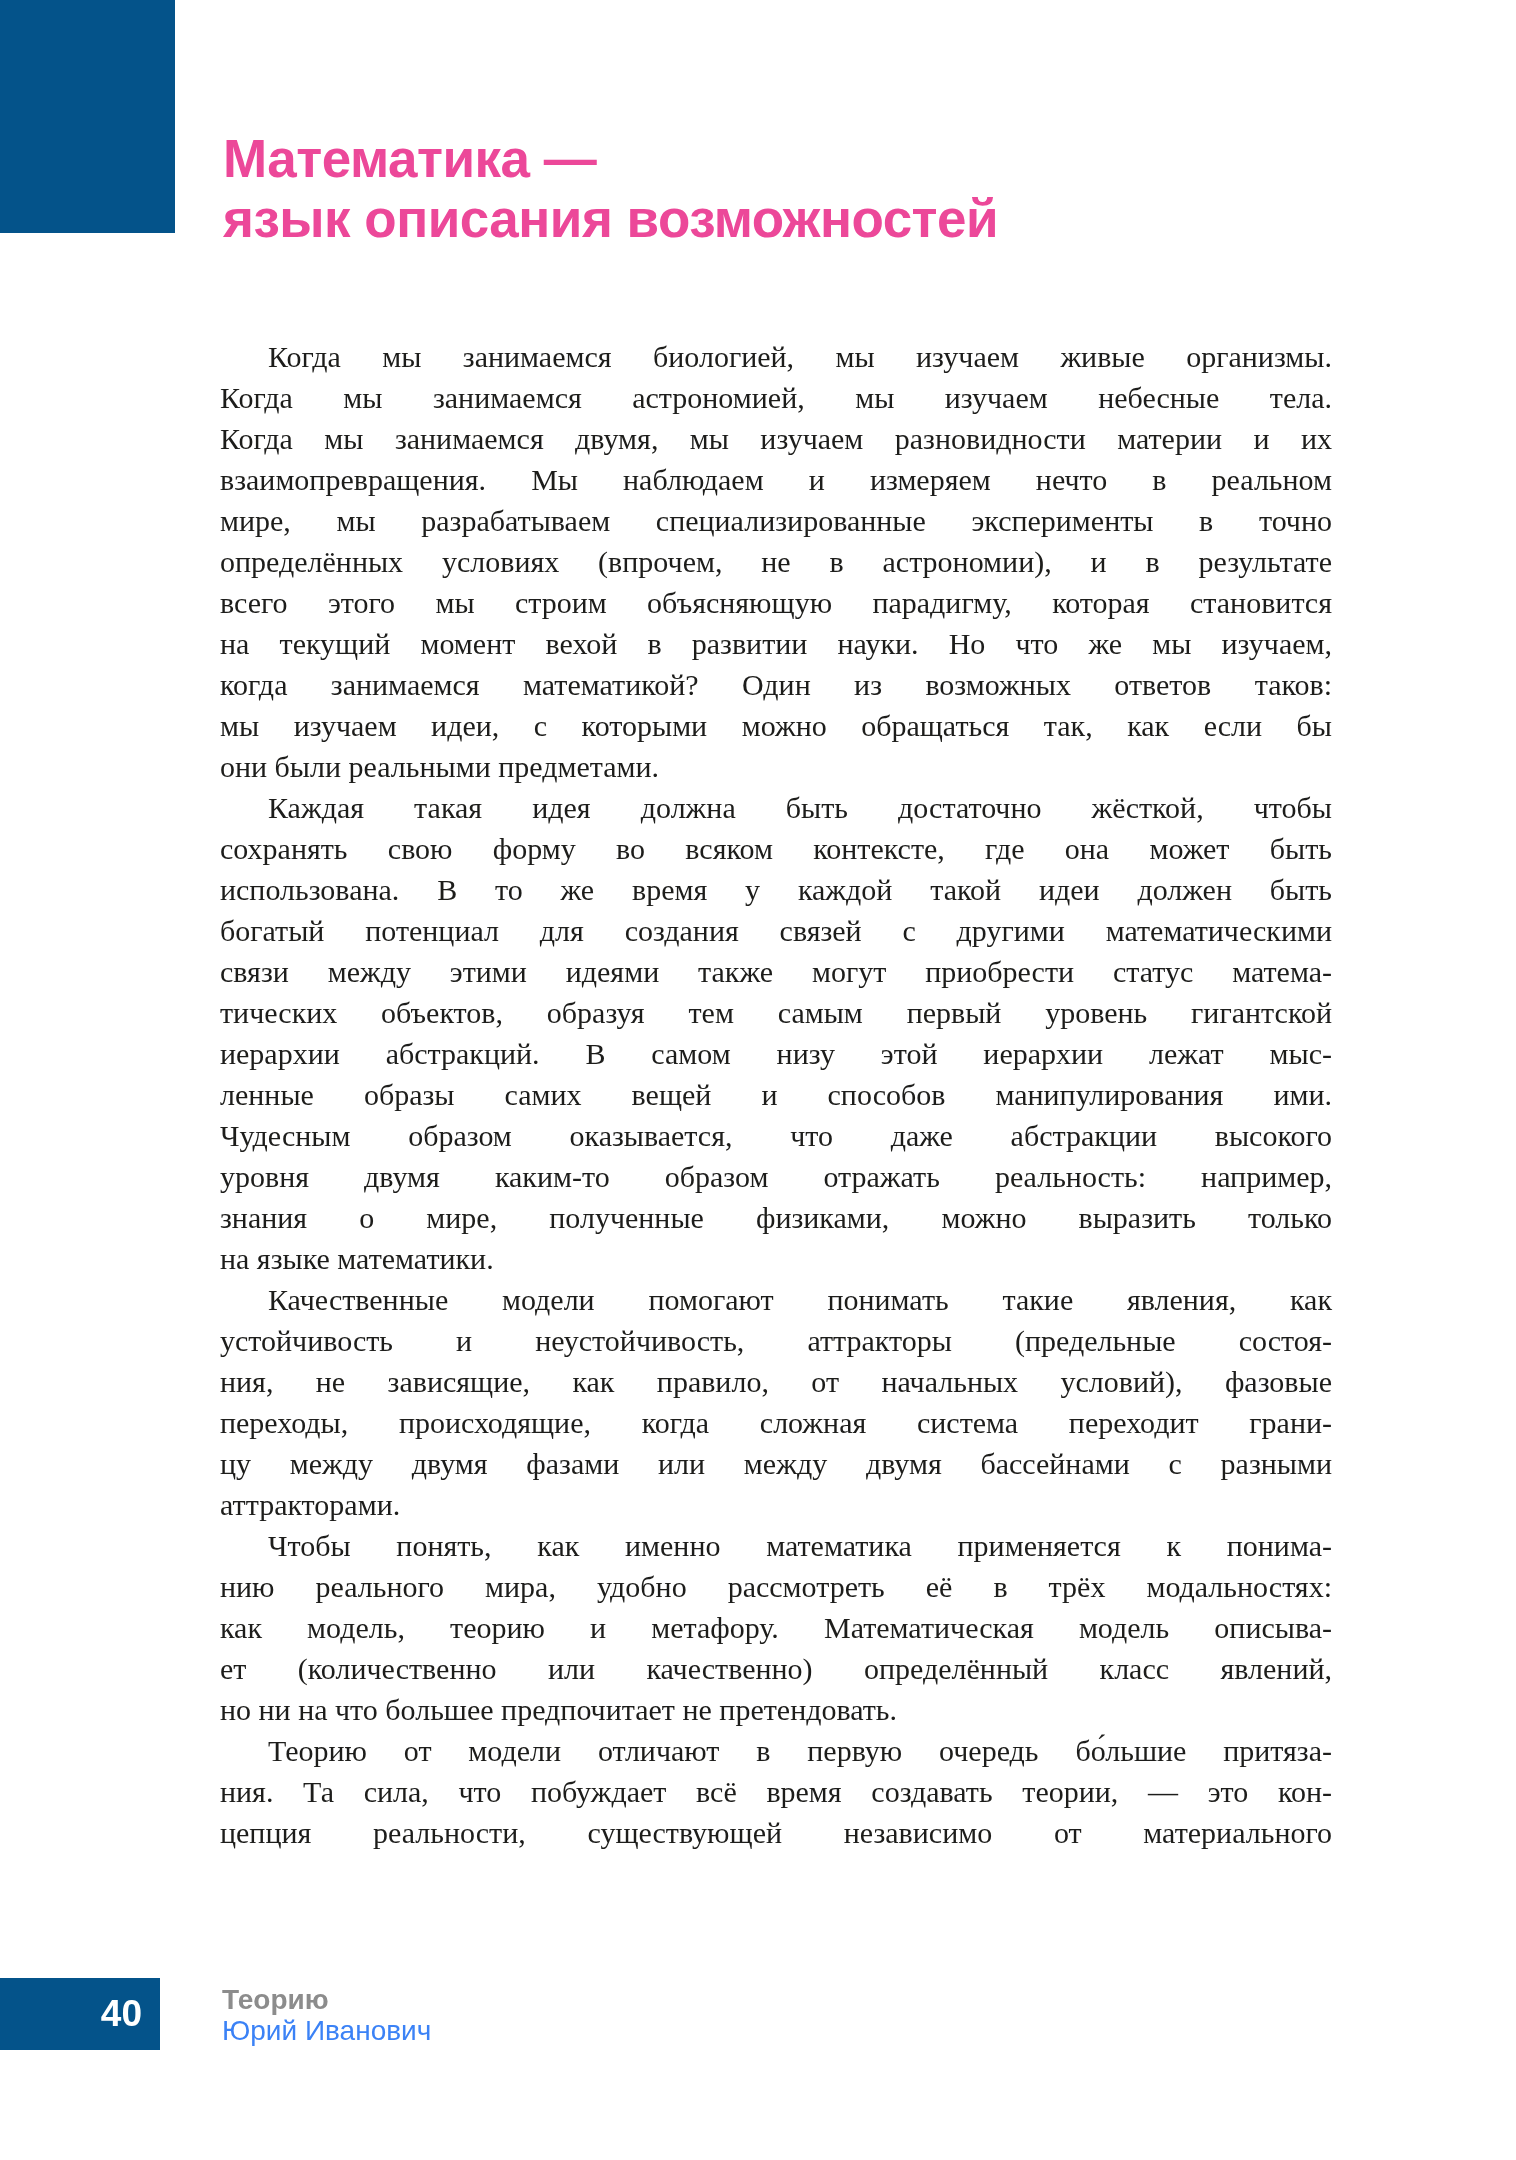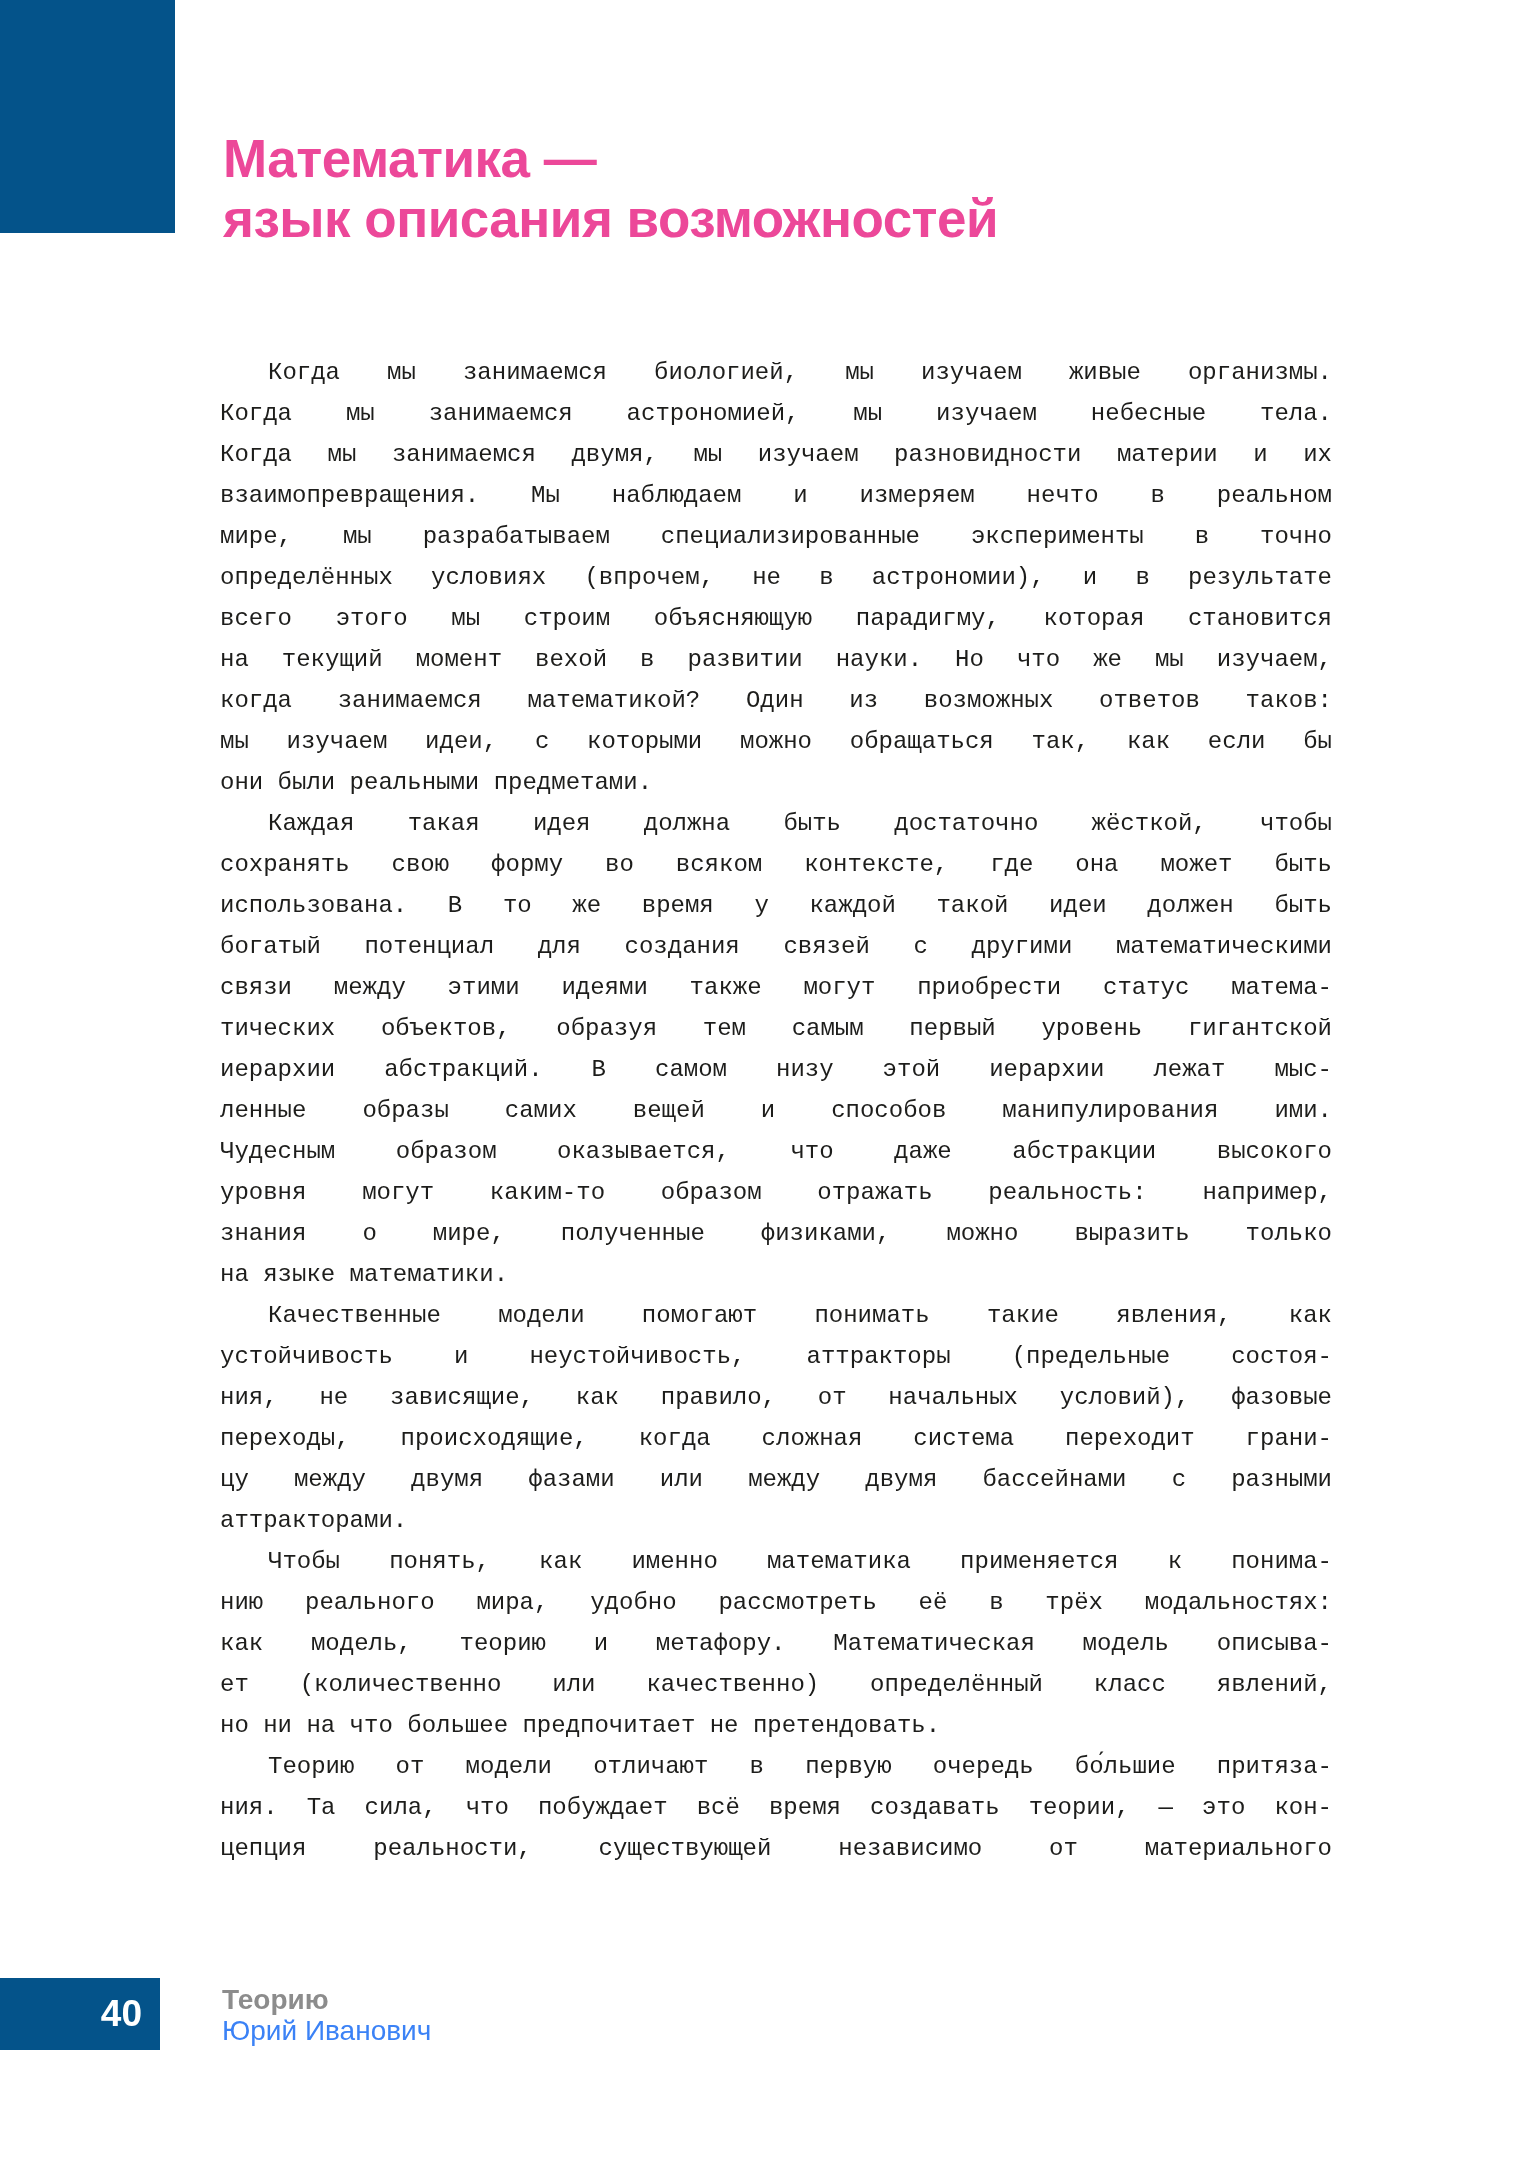--- a/index.html
+++ b/index.html
@@ -30,24 +30,24 @@
     font-weight: bold;
     font-size: 53px;
     line-height: 60px;
     letter-spacing: -0.5px;
     color: #ec4899;
     white-space: nowrap;
   }
   .body-text {
     position: absolute;
     left: 220px;
-    top: 352px;
+    top: 336px;
     width: 1112px;
-    font-family: Liberation Mono, monospace;
-    font-size: 24px;
+    font-family: Liberation Serif, serif;
+    font-size: 30px;
     line-height: 41px;
     color: #1d1d1b;
   }
   .paragraph {
     margin: 0;
   }
   .line {
     text-align: justify;
     text-align-last: justify;
     white-space: normal;
@@ -123,21 +123,21 @@
       <div class="paragraph">
         <div class="line indent">Каждая такая идея должна быть достаточно жёсткой, чтобы</div>
         <div class="line">сохранять свою форму во всяком контексте, где она может быть</div>
         <div class="line">использована. В то же время у каждой такой идеи должен быть</div>
         <div class="line">богатый потенциал для создания связей с другими математическими</div>
         <div class="line">связи между этими идеями также могут приобрести статус матема-</div>
         <div class="line">тических объектов, образуя тем самым первый уровень гигантской</div>
         <div class="line">иерархии абстракций. В самом низу этой иерархии лежат мыс-</div>
         <div class="line">ленные образы самих вещей и способов манипулирования ими.</div>
         <div class="line">Чудесным образом оказывается, что даже абстракции высокого</div>
-        <div class="line">уровня могут каким-то образом отражать реальность: например,</div>
+        <div class="line">уровня двумя каким-то образом отражать реальность: например,</div>
         <div class="line">знания о мире, полученные физиками, можно выразить только</div>
         <div class="line endline">на языке математики.</div>
       </div>
       <div class="paragraph">
         <div class="line indent">Качественные модели помогают понимать такие явления, как</div>
         <div class="line">устойчивость и неустойчивость, аттракторы (предельные состоя-</div>
         <div class="line">ния, не зависящие, как правило, от начальных условий), фазовые</div>
         <div class="line">переходы, происходящие, когда сложная система переходит грани-</div>
         <div class="line">цу между двумя фазами или между двумя бассейнами с разными</div>
         <div class="line endline">аттракторами.</div>

